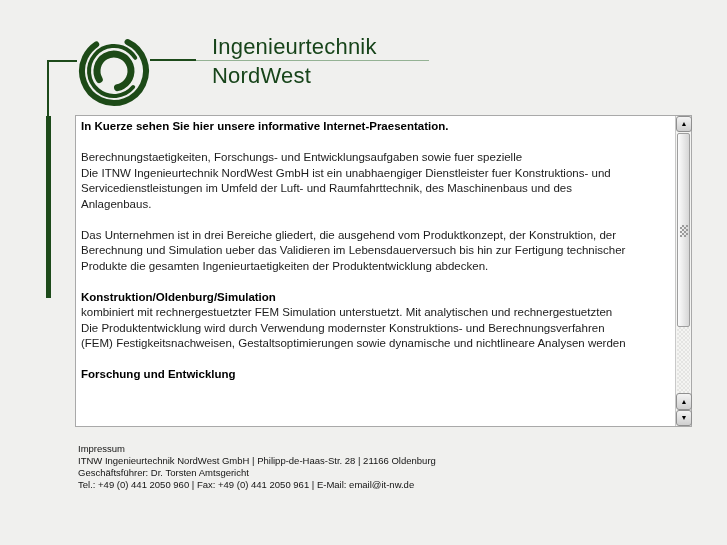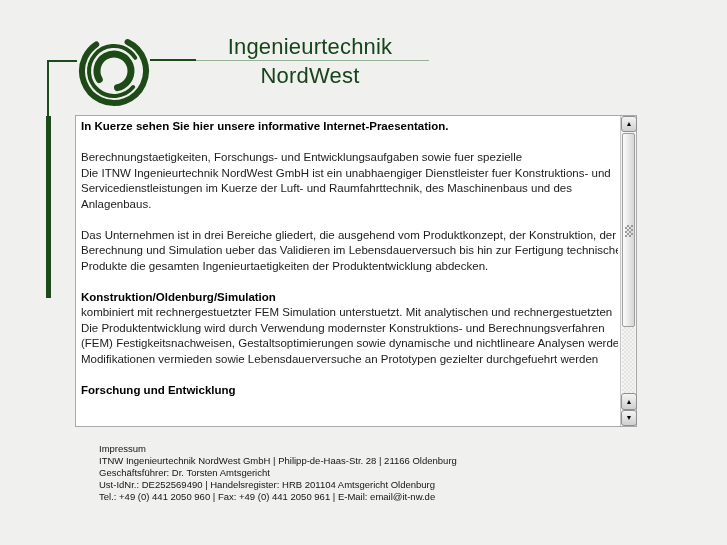--- a/index.html
+++ b/index.html
@@ -9,32 +9,32 @@
     background:#f0f0ee;
     font-family:"Liberation Sans", sans-serif;
     overflow:hidden;
   }
   
   .logo {
     position:absolute; left:76px; top:34px; width:76px; height:74px;
   }
   .brand-title {
     position:absolute; left:212px; top:32px; width:196px;
-    text-align:center; color:#17441a; font-size:22px; line-height:29px;
+    color:#17441a; font-size:22px; line-height:29px;
     letter-spacing:0.2px;
   }
   .hline-left  { position:absolute; left:47px; top:60px; width:30px; height:2px; background:#1d4a1a; }
   .hline-right { position:absolute; left:150px; top:59px; width:46px; height:2px; background:#1d4a1a; }
   .hline-thin  { position:absolute; left:196px; top:60px; width:233px; height:1px; background:#94b294; }
   .vline-thin  { position:absolute; left:47px; top:60px; width:2px; height:56px; background:#1d4a1a; }
   .vline-thick { position:absolute; left:46px; top:116px; width:5px; height:182px; background:#1d4a1a; }
 
   
   .panel {
-    position:absolute; left:75px; top:115px; width:562px; height:312px;
+    position:absolute; left:75px; top:115px; width:617px; height:312px;
     background:#ffffff; border:1px solid #a9a9a9;
   }
   .panel-text {
     position:absolute; left:5px; top:3px; right:18px; bottom:0;
     font-size:11.5px; line-height:15.5px; color:#1c1c1c;
     white-space:nowrap; overflow:hidden;
   }
   .panel-text .spacer { height:15.5px; }
   .b { font-weight:bold; color:#000; }
 
@@ -65,21 +65,21 @@
   }
   .sb-track {
     position:absolute; left:1px; top:211px; width:13px; height:66px;
     background:conic-gradient(#e4e4e2 25%, transparent 0 50%, #e4e4e2 0 75%, transparent 0);
     background-size:4px 4px;
   }
 
   
   .footer {
     position:absolute; left:78px; top:443px;
-    font-size:9.5px; line-height:12px; color:#141414;margin-left:21px;
+    font-size:9.5px; line-height:12px; color:#141414;
   }
 </style>
 </head>
 <body>
 
 <div class="logo">
   <svg width="76" height="74" viewBox="0 0 76 74">
     <g fill="none" stroke="#1d4a17" stroke-linecap="round">
       <circle cx="38" cy="37" r="32" stroke-width="6" stroke-dasharray="168 34" transform="rotate(-65 38 37)"></circle>
       <circle cx="38" cy="37" r="25" stroke-width="4" stroke-dasharray="125 32" transform="rotate(40 38 37)"></circle>
@@ -99,36 +99,35 @@
   <div>NordWest</div>
 </div>
 
 <div class="panel">
   <div class="panel-text">
     <div class="b">In Kuerze sehen Sie hier unsere informative Internet-Praesentation.</div>
     <div class="spacer"></div>
     <div>
         <div>Berechnungstaetigkeiten, Forschungs- und Entwicklungsaufgaben sowie fuer spezielle</div>
         <div>Die ITNW Ingenieurtechnik NordWest GmbH ist ein unabhaengiger Dienstleister fuer Konstruktions- und</div>
-        <div>Servicedienstleistungen im Kuerze der Luft- und Raumfahrttechnik, des Maschinenbaus und des</div>
+        <div>Servicedienstleistungen im Umfeld der Luft- und Raumfahrttechnik, des Maschinenbaus und des</div>
         <div>Anlagenbaus.</div>
       </div>
     <div class="spacer"></div>
     <div>
         <div>Das Unternehmen ist in drei Bereiche gliedert, die ausgehend vom Produktkonzept, der Konstruktion, der</div>
         <div>Berechnung und Simulation ueber das Validieren im Lebensdauerversuch bis hin zur Fertigung technischer</div>
         <div>Produkte die gesamten Ingenieurtaetigkeiten der Produktentwicklung abdecken.</div>
       </div>
     <div class="spacer"></div>
     <div class="b">Konstruktion/Oldenburg/Simulation</div>
     <div>
         <div>kombiniert mit rechnergestuetzter FEM Simulation unterstuetzt. Mit analytischen und rechnergestuetzten</div>
         <div>Die Produktentwicklung wird durch Verwendung modernster Konstruktions- und Berechnungsverfahren</div>
         <div>(FEM) Festigkeitsnachweisen, Gestaltsoptimierungen sowie dynamische und nichtlineare Analysen werden</div>
-        <div>Modifikationen vermieden sowie Lebensdauerversuche an Prototypen gezielter durchgefuehrt werden</div>
       </div>
     <div class="spacer"></div>
     <div class="b">Forschung und Entwicklung</div>
   </div>
 
   <div class="scrollbar">
     <div class="sb-btn sb-btn-top">
       <span>▲</span>
     </div>
     <div class="sb-thumb">
@@ -141,15 +140,14 @@
     <div class="sb-btn sb-btn-dn">
       <span>▼</span>
     </div>
   </div>
 </div>
 
 <div class="footer">
   <div>Impressum</div>
   <div>ITNW Ingenieurtechnik NordWest GmbH | Philipp-de-Haas-Str. 28 | 21166 Oldenburg</div>
   <div>Geschäftsführer: Dr. Torsten Amtsgericht</div>
-  <div>Ust-IdNr.: DE252569490 | Handelsregister: HRB 201104 Amtsgericht Oldenburg</div>
   <div>Tel.: +49 (0) 441 2050 960 | Fax: +49 (0) 441 2050 961 | E-Mail: email@it-nw.de</div>
 </div>
 
 </body></html>

